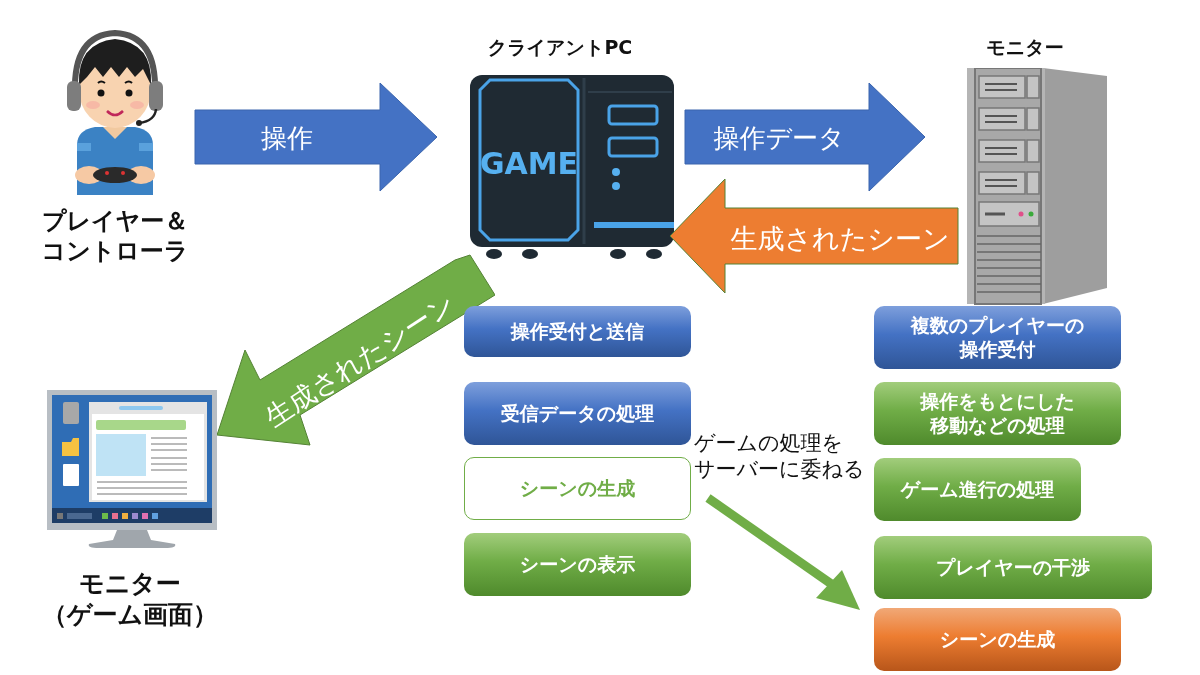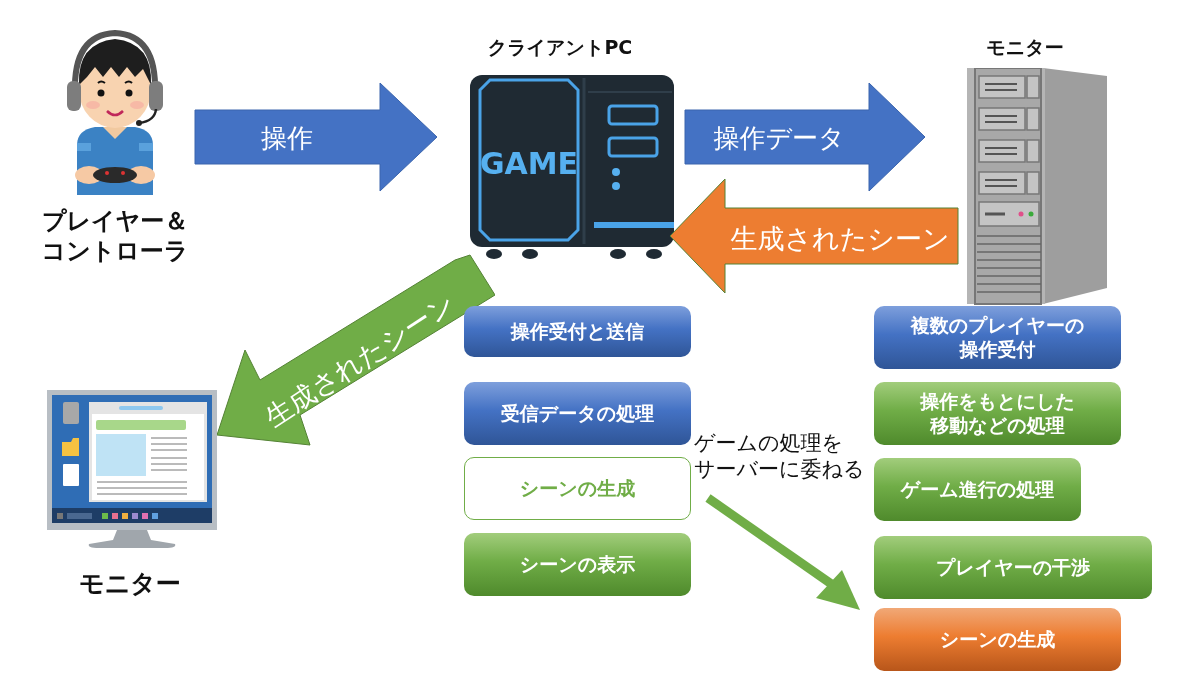--- a/index.html
+++ b/index.html
@@ -169,20 +169,21 @@
         <line x1="106" y1="82" x2="142" y2="82"></line>
       <line x1="52" y1="94" x2="142" y2="94"></line>
         <line x1="52" y1="100" x2="142" y2="100"></line>
       <line x1="52" y1="106" x2="142" y2="106"></line>
     </g>
     <path d="M72 142 L102 142 L106 152 L130 156 Q132 160 120 160 L54 160 Q42 160 44 156 L68 152 Z" fill="#a0a6ac"></path>
   </g>
 </svg>
 <div class="abs label" style="left:30px;top:568px;width:200px;font-size:25px">
   <div>モニター</div>
+  <div>（ゲーム画面）</div>
 </div>
 
 <div class="box blue" style="left:464px;top:306px;width:227px;height:51px">
     <span>操作受付と送信</span>
   </div>
 <div class="box blue" style="left:464px;top:382px;width:227px;height:63px">
     <span>受信データの処理</span>
   </div>
 <div class="box outline" style="left:464px;top:457px;width:227px;height:63px">
     <span>シーンの生成</span>

